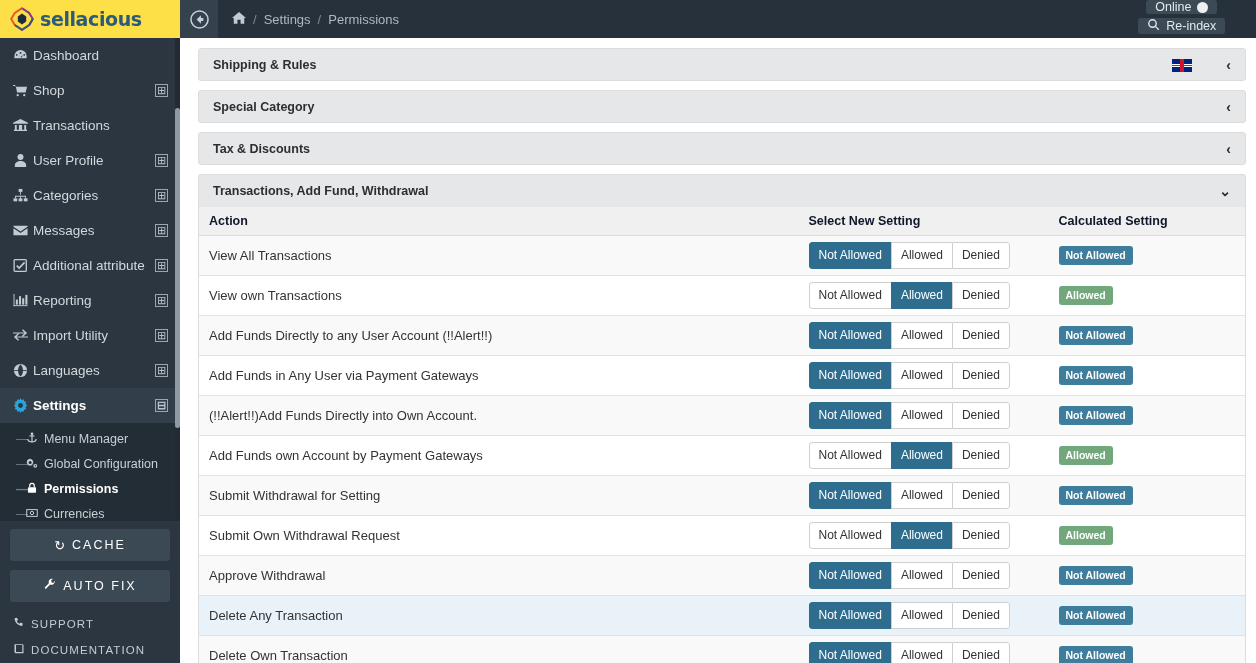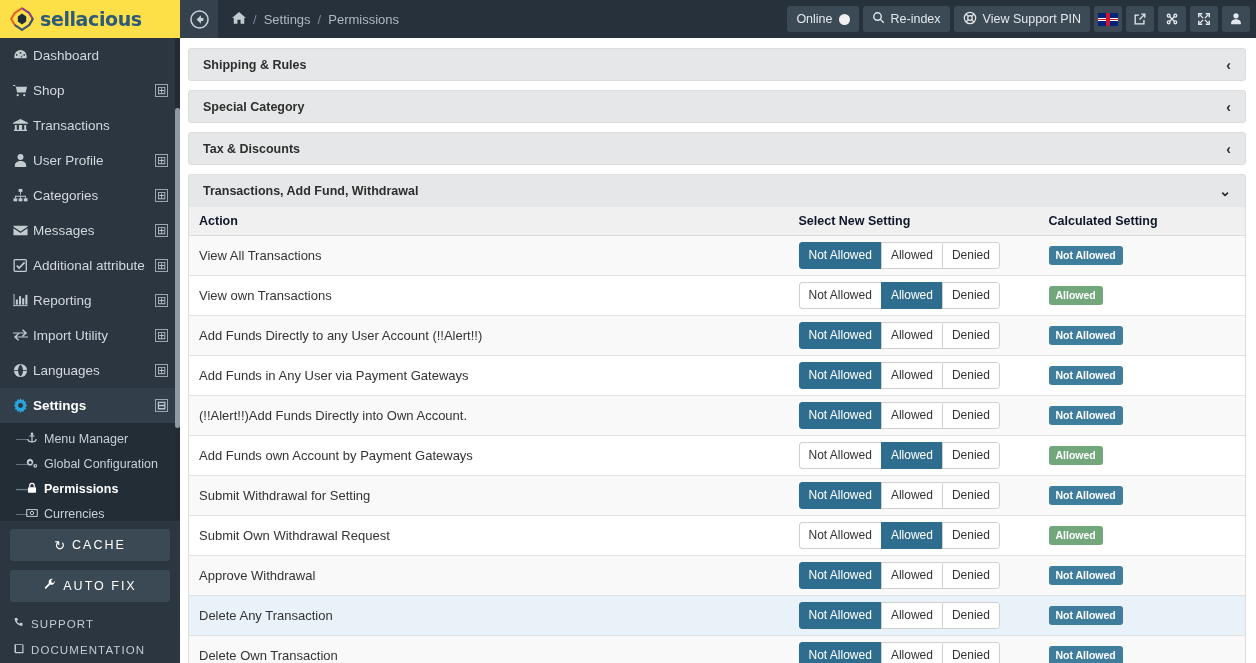--- a/index.html
+++ b/index.html
@@ -106,21 +106,21 @@
     cursor: pointer; color: #c9d1d8; font-size: 17px;
   }
   #breadcrumb {
     display: flex; align-items: center; padding-left: 14px;
     color: #aeb8c0; font-size: 13px; gap: 7px; flex: 1 1 auto;
   }
   #breadcrumb .crumb { cursor: pointer; }
   #breadcrumb .sep { color: #7e8a95; }
   #breadcrumb .home-icon { font-size: 13px; color: #c2cbd2; }
   #topbar-right {
-    display: flex; align-items: center; gap: 4px; padding-right: 6px;
+    display: flex; align-items: center; gap: 4px; padding-right: 6px; flex-direction: column;
   }
   .tb-btn {
     height: 26px; background: #3c4a56; border-radius: 3px;
     display: flex; align-items: center; padding: 0 9px;
     color: #e3e8ec; font-size: 12.5px; cursor: pointer; gap: 6px;
     white-space: nowrap;
   }
   .tb-btn.icon-only { padding: 0; width: 28px; justify-content: center; }
   .dot-online {
     width: 11px; height: 11px; border-radius: 50%; background: #f0f0f0;
@@ -139,21 +139,21 @@
       linear-gradient(to right, transparent 38%, #fff 38%, #fff 62%, transparent 62%);
   }
   .flag-uk::after {
     background:
       linear-gradient(to bottom, transparent 45%, #cf142b 45%, #cf142b 55%, transparent 55%),
       linear-gradient(to right, transparent 41%, #cf142b 41%, #cf142b 59%, transparent 59%);
   }
 
   #content {
     flex: 1 1 auto; background: #ffffff; overflow: hidden;
-    padding: 10px 10px 0 8px;
+    padding: 10px 10px 0 18px;
   }
 
   .panel { margin-bottom: 9px; }
   .panel-head {
     background: #e6e7e8; border: 1px solid #dcdcdc; border-radius: 3px;
     height: 33px; display: flex; align-items: center;
     padding: 0 14px; cursor: pointer;
   }
   .panel-head .ph-title {
     font-size: 12.5px; font-weight: bold; color: #2e2e2e; flex: 1 1 auto;

